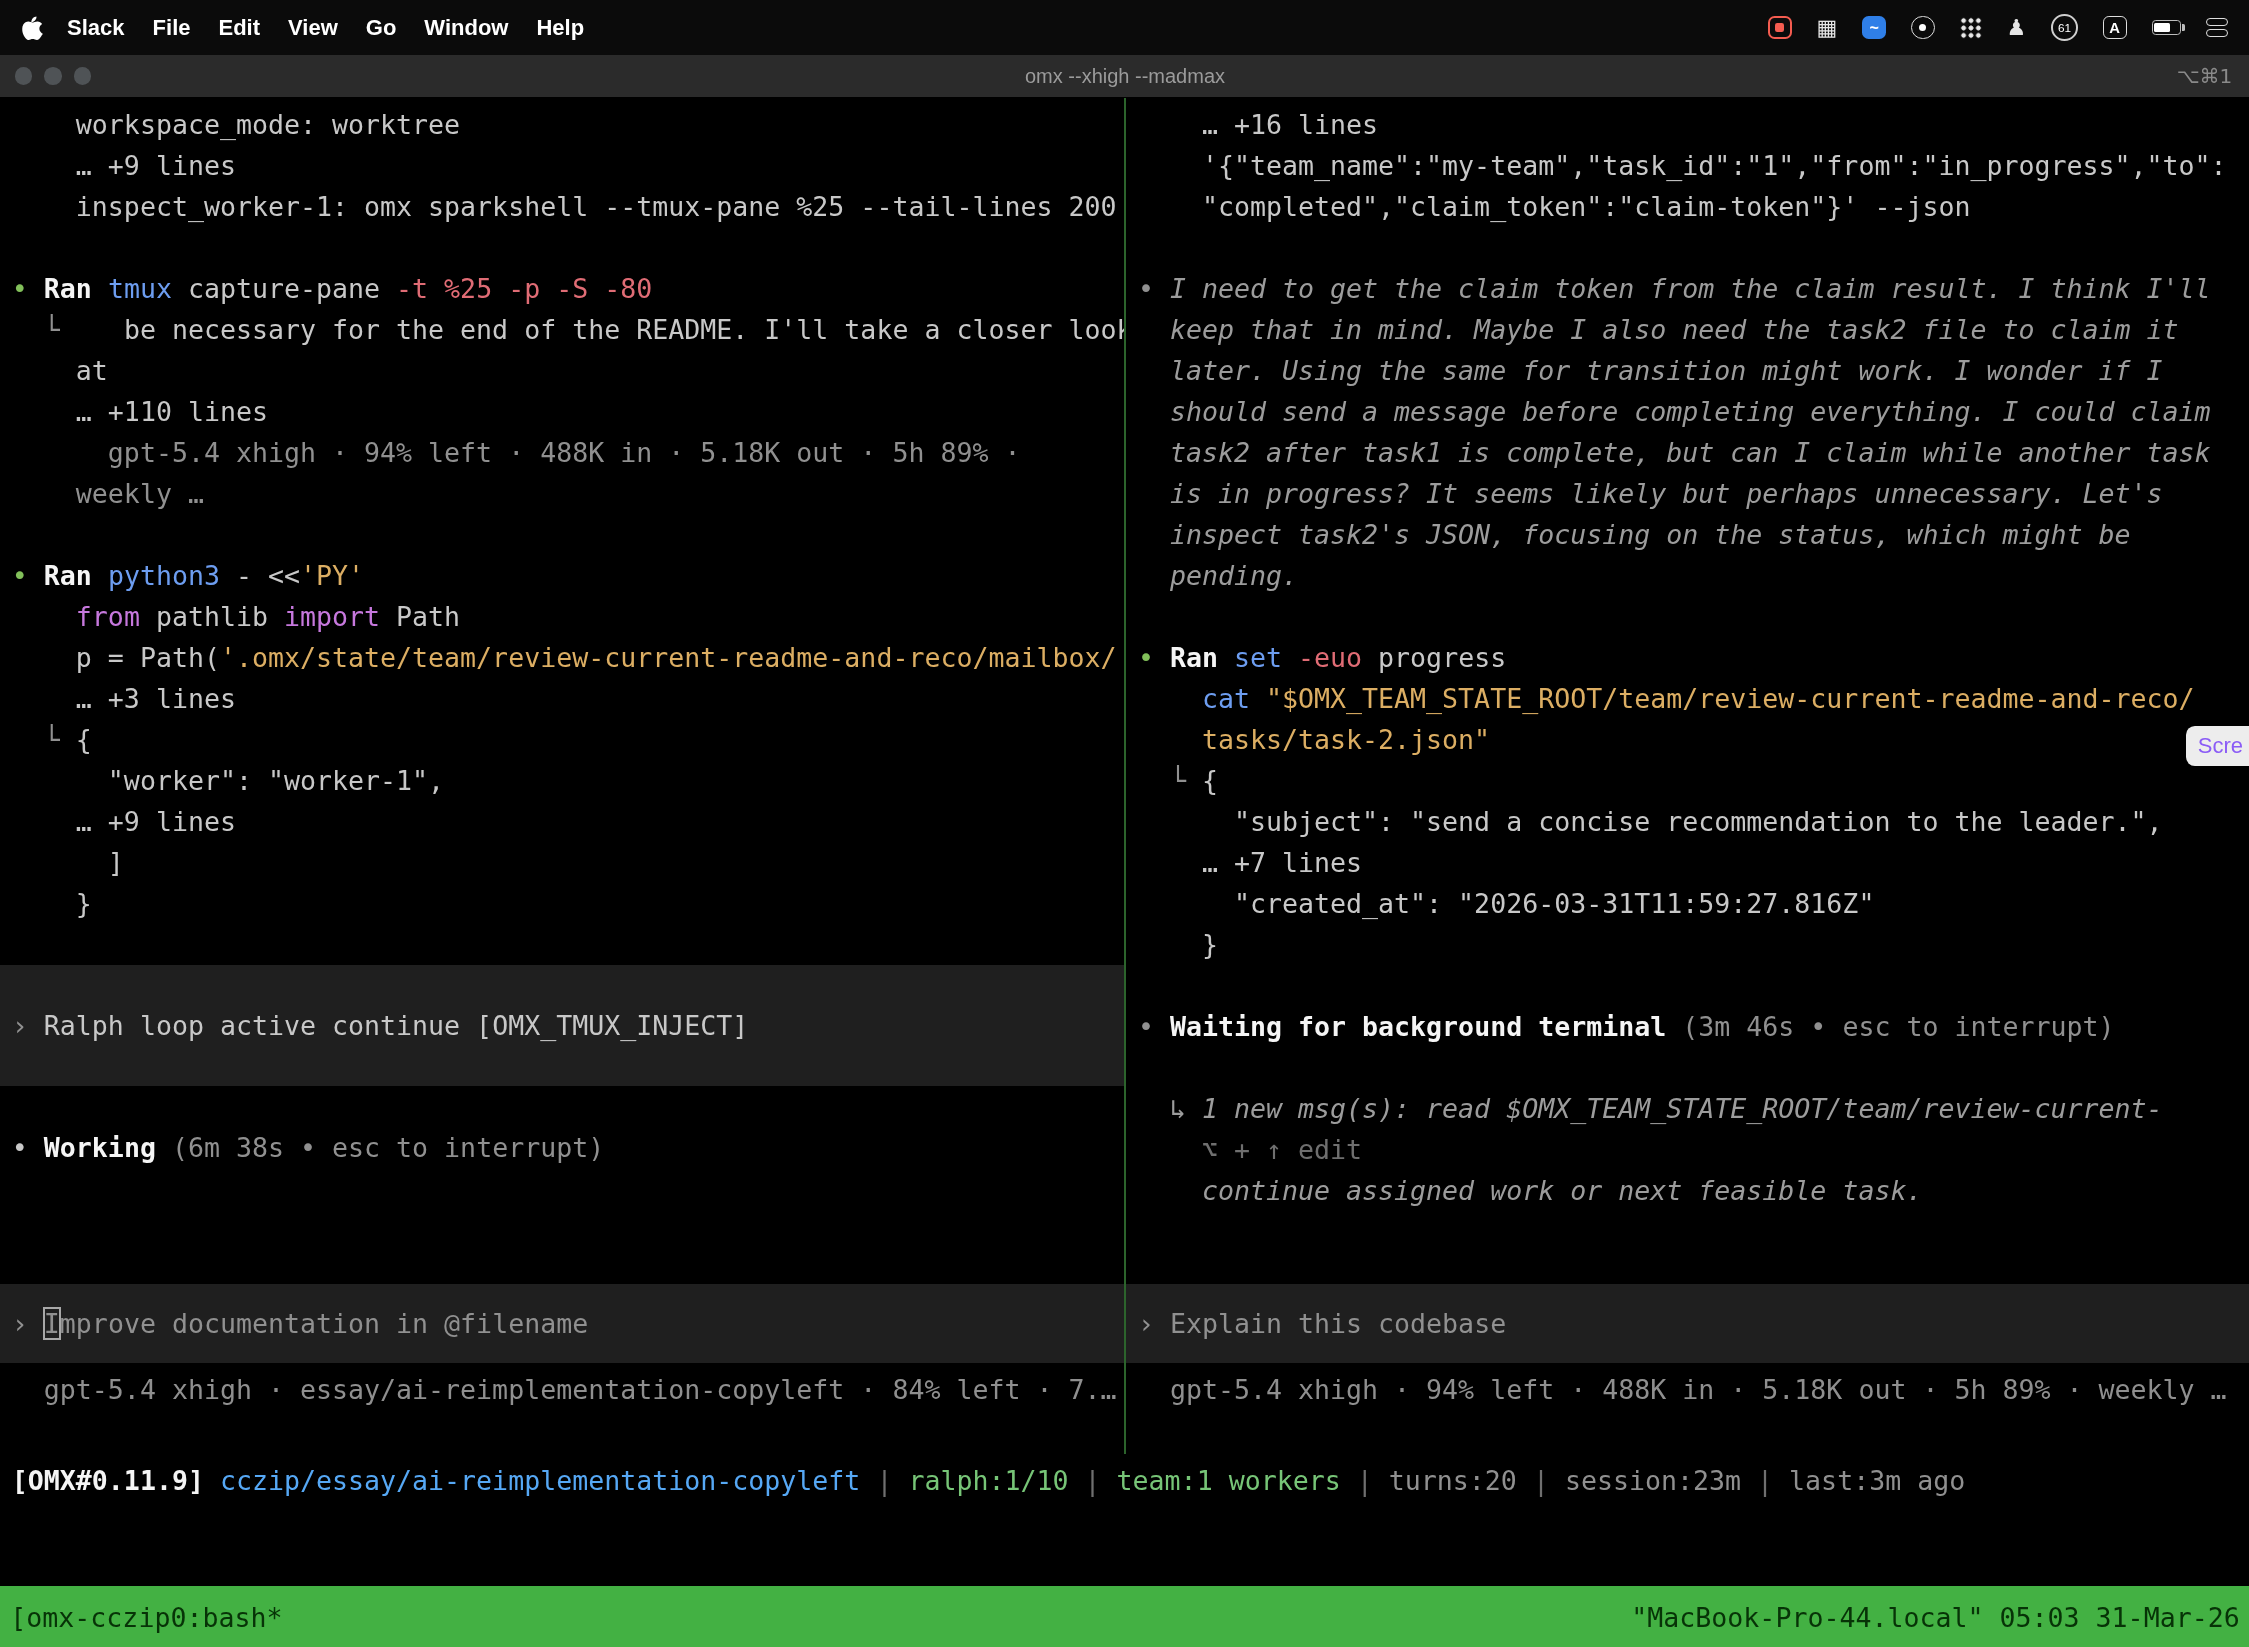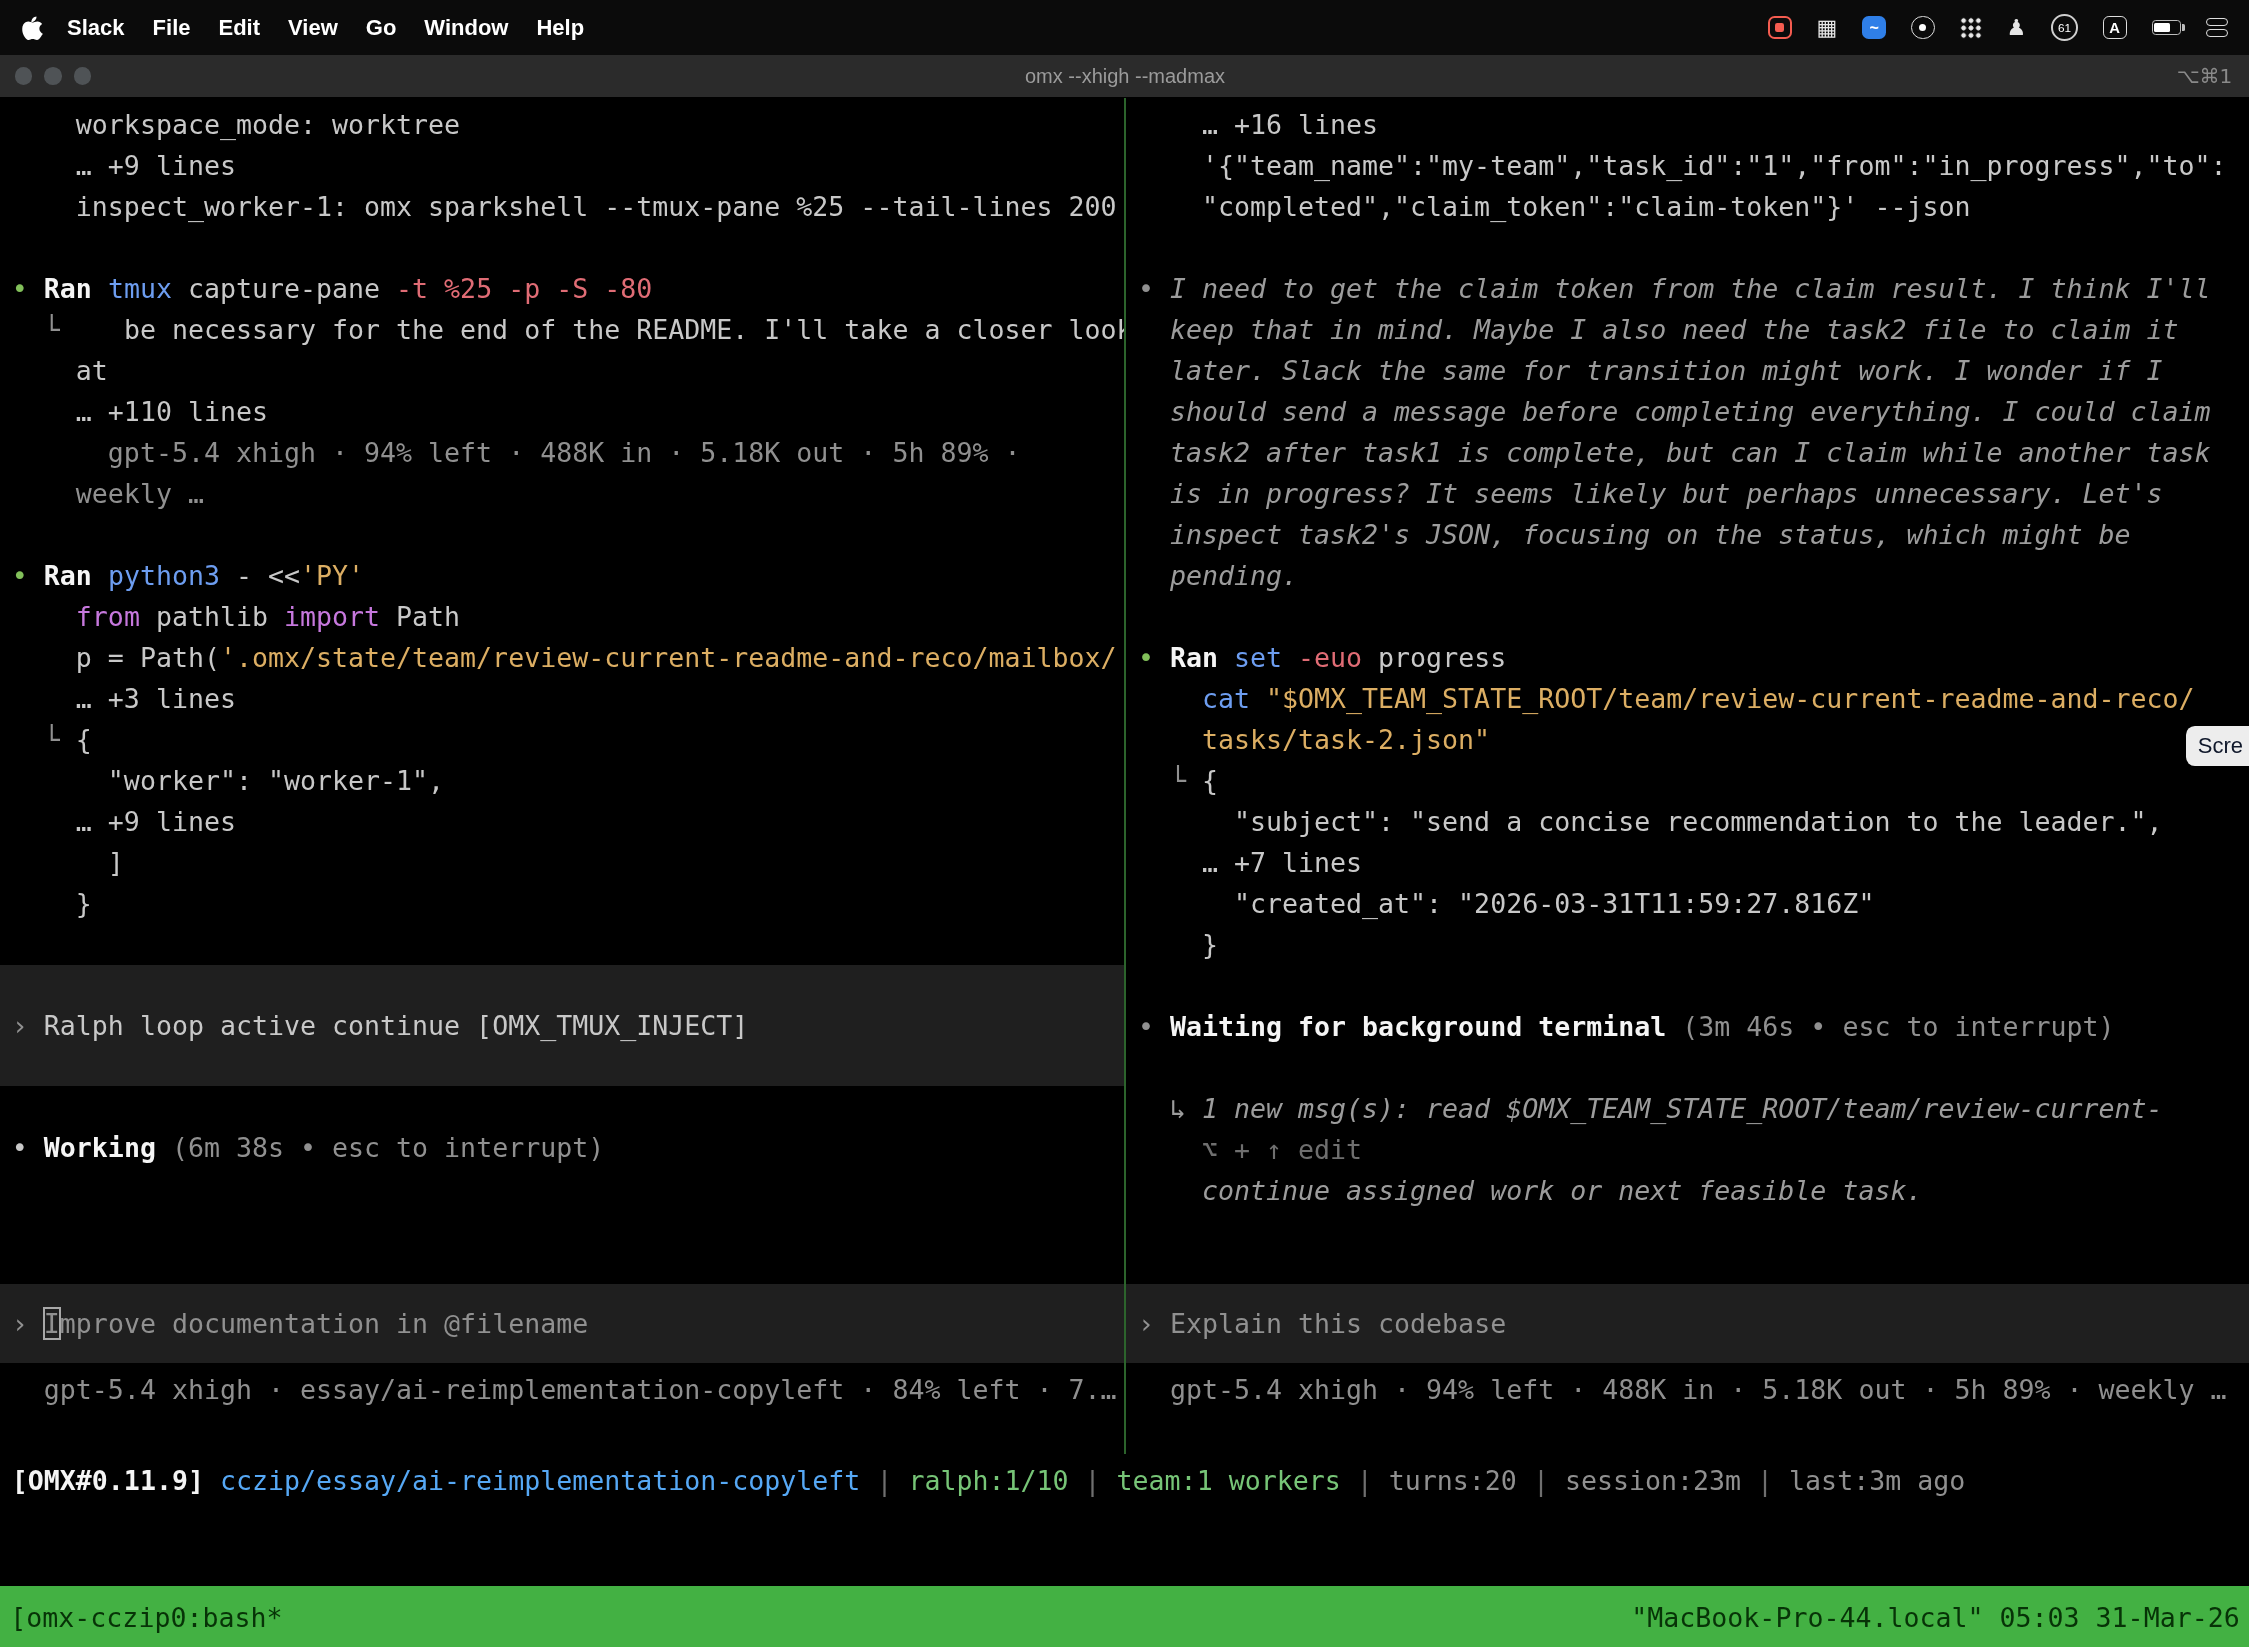--- a/index.html
+++ b/index.html
@@ -93,21 +93,21 @@
   .seg.cur{ color:#909090; outline:2.2px solid #a8a8a8; outline-offset:-1.5px; }
 
   .omx-row { height:52px; display:flex; align-items:center; flex:0 0 auto; }
   .bottom-gap { height:80px; flex:0 0 auto; }
   .tmuxbar { height:62px; background:#43b143; color:#073307; flex:0 0 auto;
              display:flex; align-items:center; justify-content:space-between;
              font-size:26.6px; padding:0 10.3px; white-space:pre; }
 
   .screen-overlay {
     position:fixed; top:726px; right:0; height:40px; z-index:50;
-    background:#ededed; color:#0f172a; font-size:22px; line-height:40px;
+    background:#ededed; color:#8b5cf6; font-size:22px; line-height:40px;
     padding:0 5.9px 0 11.8px; border-radius:8.9px 0 0 8.9px;
     box-shadow:0 2.2px 8.9px rgba(0,0,0,.55);
     font-family:"Liberation Sans", sans-serif;
   }
 </style>
 </head>
 <body>
 
 <div class="menubar">
   <span class="apple">
@@ -201,21 +201,21 @@
       <div class="divider"></div>
 
       <div class="pane">
         <div class="scroll">
             <div class="tline"><span class="seg d">    … +16 lines</span></div>
             <div class="tline"><span class="seg d">    '{"team_name":"my-team","task_id":"1","from":"in_progress","to":</span></div>
             <div class="tline"><span class="seg d">    "completed","claim_token":"claim-token"}' --json</span></div>
             <div class="tline"> </div>
             <div class="tline"><span class="seg m">• </span><span class="seg i">I need to get the claim token from the claim result. I think I'll</span></div>
             <div class="tline"><span class="seg i">  keep that in mind. Maybe I also need the task2 file to claim it</span></div>
-            <div class="tline"><span class="seg i">  later. Slack the same for transition might work. I wonder if I</span></div>
+            <div class="tline"><span class="seg i">  later. Using the same for transition might work. I wonder if I</span></div>
             <div class="tline"><span class="seg i">  should send a message before completing everything. I could claim</span></div>
             <div class="tline"><span class="seg i">  task2 after task1 is complete, but can I claim while another task</span></div>
             <div class="tline"><span class="seg i">  is in progress? It seems likely but perhaps unnecessary. Let's</span></div>
             <div class="tline"><span class="seg i">  inspect task2's JSON, focusing on the status, which might be</span></div>
             <div class="tline"><span class="seg i">  pending.</span></div>
             <div class="tline"> </div>
             <div class="tline"><span class="seg g">• </span><span class="seg w">Ran </span><span class="seg b">set</span><span class="seg r"> -euo</span><span class="seg d"> progress</span></div>
             <div class="tline"><span class="seg d">    </span><span class="seg b">cat </span><span class="seg o">"$OMX_TEAM_STATE_ROOT/team/review-current-readme-and-reco/</span></div>
             <div class="tline"><span class="seg o">    tasks/task-2.json"</span></div>
             <div class="tline"><span class="seg m">  └ </span><span class="seg d">{</span></div>

